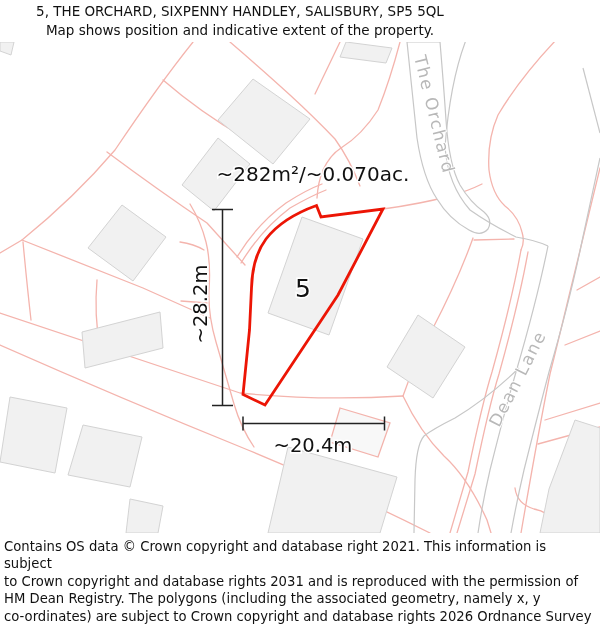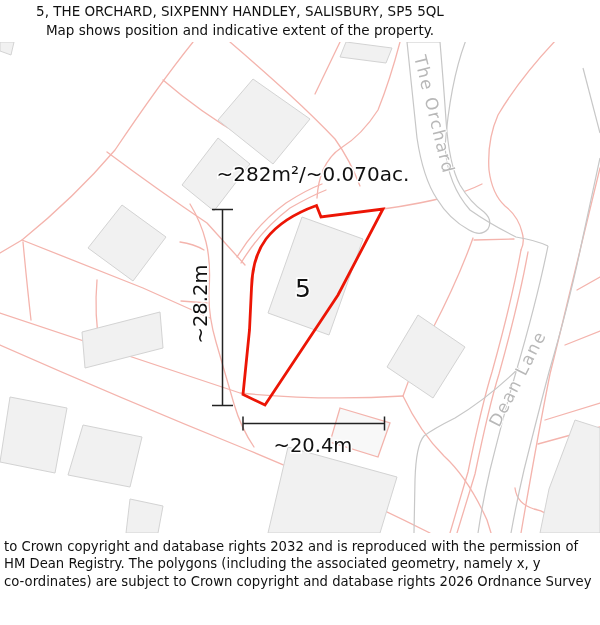--- a/index.html
+++ b/index.html
@@ -110,17 +110,18 @@
     </g>
 
     <text class="maplabel" x="313" y="181" font-size="20" text-anchor="middle">~282m²/~0.070ac.</text>
     <text class="maplabel" x="303" y="297" font-size="25" text-anchor="middle">5</text>
     <text class="maplabel" font-size="19.5" text-anchor="middle" transform="translate(207,304) rotate(-90)">~28.2m</text>
     <text class="maplabel" x="313" y="452" font-size="19.5" text-anchor="middle">~20.4m</text>
   </g>
 </svg>
 
 <div class="footer">
-  <div>to Crown copyright and database rights 2032 and is reproduced with the permission of</div>
+  <div>Contains OS data © Crown copyright and database right 2021. This information is subject</div>
+  <div>to Crown copyright and database rights 2031 and is reproduced with the permission of</div>
   <div>HM Dean Registry. The polygons (including the associated geometry, namely x, y</div>
   <div>co-ordinates) are subject to Crown copyright and database rights 2026 Ordnance Survey</div>
 
 </div>
 
 </body></html>

